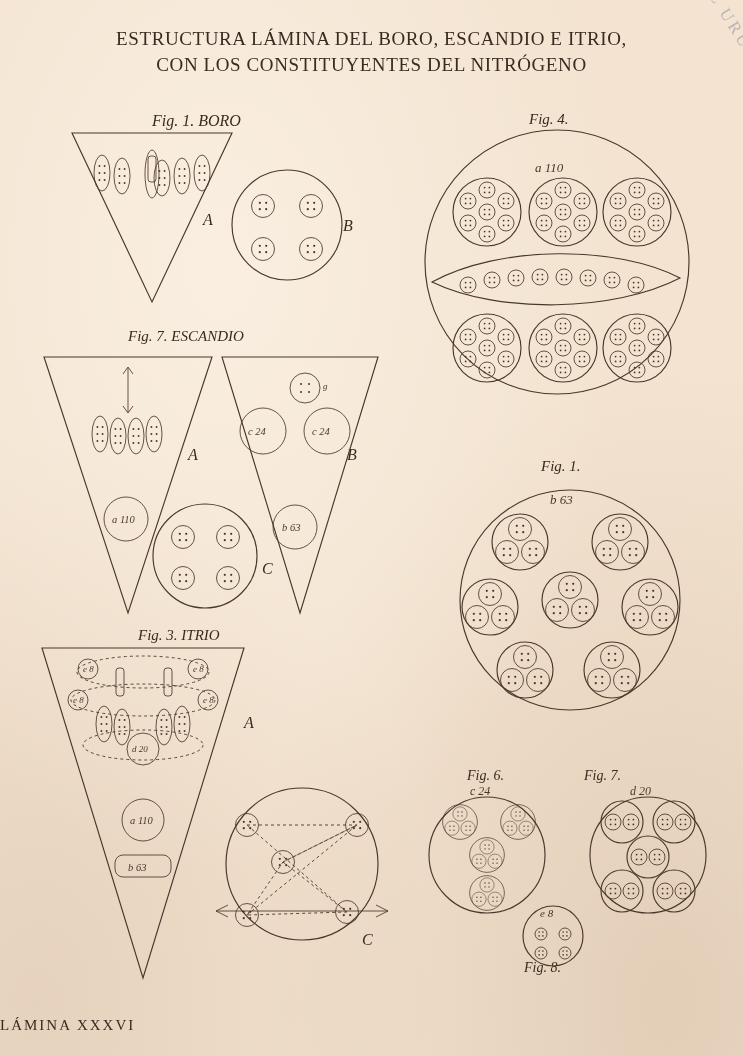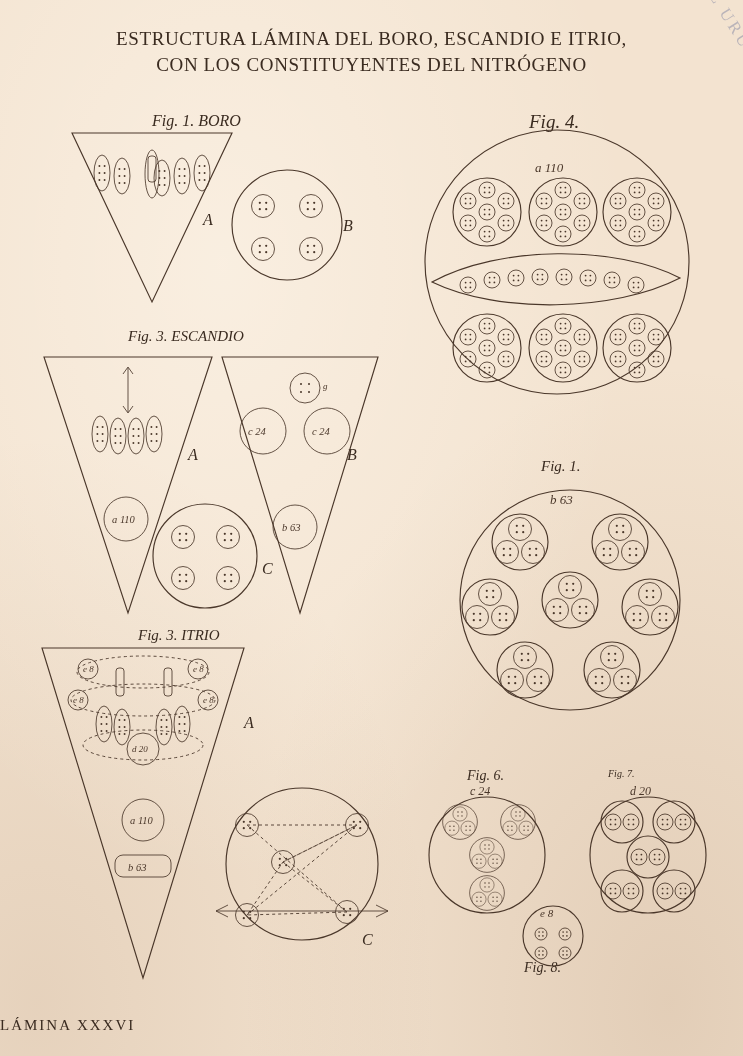--- a/index.html
+++ b/index.html
@@ -60,26 +60,26 @@
 <div class="paper-tint"></div>
 
 <div class="title-block">
   <div class="title-line">ESTRUCTURA LÁMINA DEL BORO, ESCANDIO E ITRIO,</div>
   <div class="title-line">CON LOS CONSTITUYENTES DEL NITRÓGENO</div>
 </div>
 
 <div class="stamp">S. TEOSOFICA EN EL URUG</div>
 
 <div class="fig-caption" style="left:152px;top:112px;font-size:16px;">Fig. 1. BORO</div>
-<div class="fig-caption" style="left:128px;top:328px;font-size:15px;">Fig. 3. ESCANDIO</div>
+<div class="fig-caption" style="left:128px;top:328px;font-size:15px;">Fig. 7. ESCANDIO</div>
 <div class="fig-caption" style="left:138px;top:627px;font-size:15px;">Fig. 3. ITRIO</div>
-<div class="fig-caption" style="left:529px;top:111px;font-size:19px;">Fig. 4.</div>
+<div class="fig-caption" style="left:529px;top:111px;font-size:15px;">Fig. 4.</div>
 <div class="fig-caption" style="left:541px;top:458px;font-size:15px;">Fig. 1.</div>
 <div class="fig-caption" style="left:467px;top:768px;font-size:14px;">Fig. 6.</div>
-<div class="fig-caption" style="left:608px;top:768px;font-size:10px;font-style:italic;">Fig. 7.</div>
+<div class="fig-caption" style="left:584px;top:768px;font-size:14px;font-style:italic;">Fig. 7.</div>
 <div class="fig-caption" style="left:524px;top:960px;font-size:14px;">Fig. 8.</div>
 
 <div class="fig-letter" style="left:203px;top:211px;">A</div>
 <div class="fig-letter" style="left:343px;top:217px;">B</div>
 <div class="fig-letter" style="left:188px;top:446px;">A</div>
 <div class="fig-letter" style="left:347px;top:446px;">B</div>
 <div class="fig-letter" style="left:262px;top:560px;">C</div>
 <div class="fig-letter" style="left:244px;top:714px;">A</div>
 <div class="fig-letter" style="left:362px;top:931px;">C</div>
 

